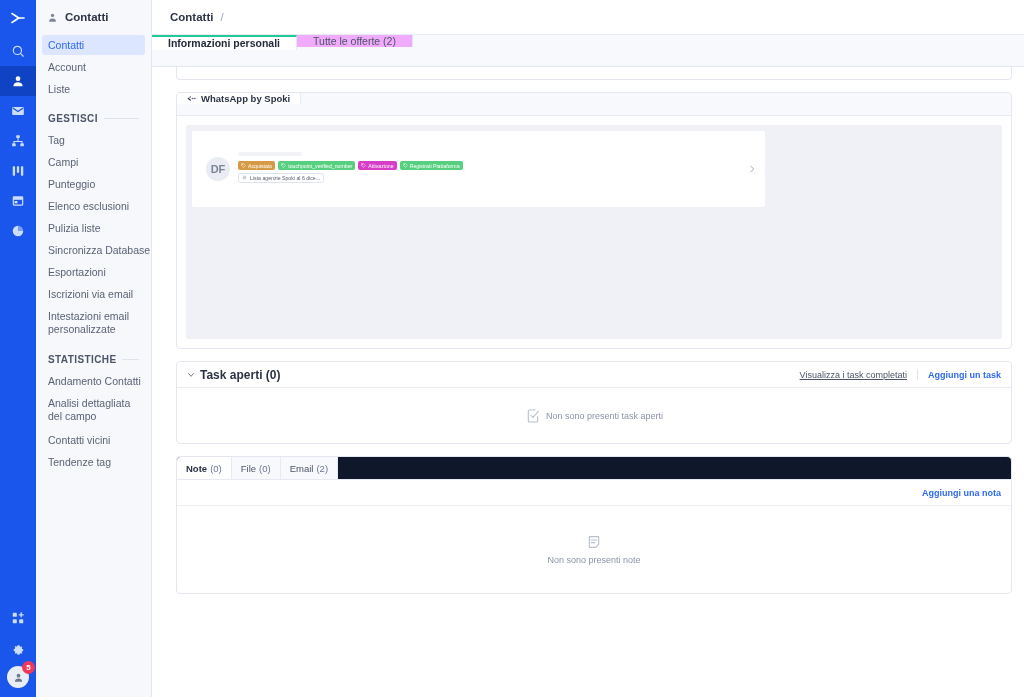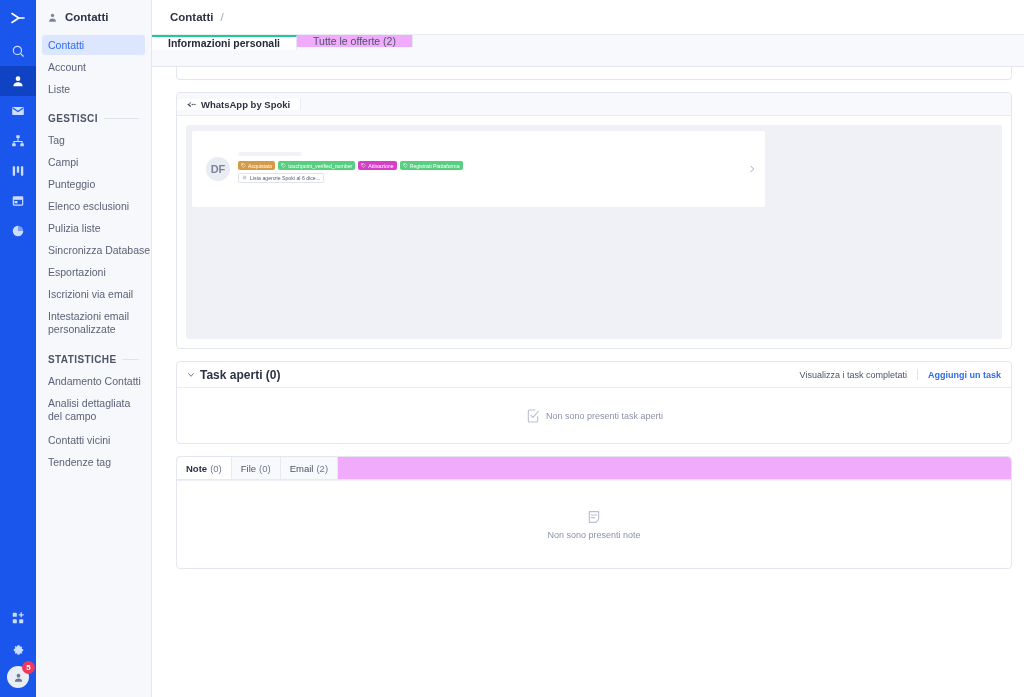--- a/index.html
+++ b/index.html
@@ -171,21 +171,21 @@
   .card-cut {
     height: 14px;
     border-top: none;
     border-radius: 0 0 4px 4px;
     margin-top: -1px;
   }
 
   
   .wa-card { margin-top: 12px; }
   .wa-tabs {
-    display: flex; align-items: center;
+    display: flex; align-items: flex-start;
     height: 23px;
     background: #f8f9fc;
     border-bottom: 1px solid #e7eaf2;
     border-radius: 4px 4px 0 0;
     gap: 8px;
   }
   .wa-tab {
     display: flex; align-items: center; gap: 5px;
     padding: 0 10px;
     font-size: 9.5px; font-weight: bold; color: #2c3345;
@@ -263,38 +263,38 @@
     padding: 0 10px;
     border-bottom: 1px solid #e9ecf3;
   }
   .task-title {
     display: flex; align-items: center; gap: 5px;
     font-size: 12px; font-weight: bold; color: #2c3345;
     cursor: pointer;
   }
   .chev { color: #5a6277; display: flex; }
   .task-actions { margin-left: auto; display: flex; align-items: center; gap: 10px; }
-  .link-muted { font-size: 9px; color: #4b5468; cursor: pointer; }
+  .link-muted { font-size: 9px; color: #4b5468; cursor: pointer; text-decoration: underline; }
   .vdiv { width: 1px; height: 11px; background: #dfe3ec; }
   .link-blue { font-size: 9px; font-weight: bold; color: #2f6bf0; cursor: pointer; }
   .empty-box {
     height: 55px;
     display: flex; flex-direction: row;
     align-items: center; justify-content: center;
     gap: 5px;
   }
   .empty-ic { color: #b9c0d2; display: flex; }
   .empty-txt { font-size: 9px; color: #8b93a7; }
 
   
   .notes-card { margin-top: 12px; }
   .nt-tabs {
     display: flex; align-items: stretch;
     height: 23px;
-    background: #f0abfc;
+    background: #0f172a;
     border-bottom: 1px solid #e7eaf2;
     border-radius: 4px 4px 0 0;
   }
   .nt-tab {
     display: flex; align-items: center; gap: 3px;
     padding: 0 9px;
     font-size: 9.5px; color: #4b5468;
     background: #f8f9fc;
     border-right: 1px solid #e7eaf2;
     cursor: pointer;
@@ -583,20 +583,23 @@
           <div class="nt-tab">
             <span class="lab">File</span>
             <span class="cnt">(0)</span>
           </div>
           <div class="nt-tab">
             <span class="lab">Email</span>
             <span class="cnt">(2)</span>
           </div>
           <div class="nt-tabfill"></div>
         </div>
+        <div class="nt-actions">
+          <span class="link-blue">Aggiungi una nota</span>
+        </div>
         <div class="nt-empty">
           <span class="empty-ic">
             <svg width="16" height="16" viewBox="0 0 24 24" fill="none" stroke="currentColor" stroke-width="1.7" stroke-linecap="round" stroke-linejoin="round">
               <path d="M5 4h14v11l-4 5H5z"></path>
               <path d="M8 9h8M8 13h5"></path>
             </svg>
           </span>
           <span class="empty-txt">Non sono presenti note</span>
         </div>
       </div>

